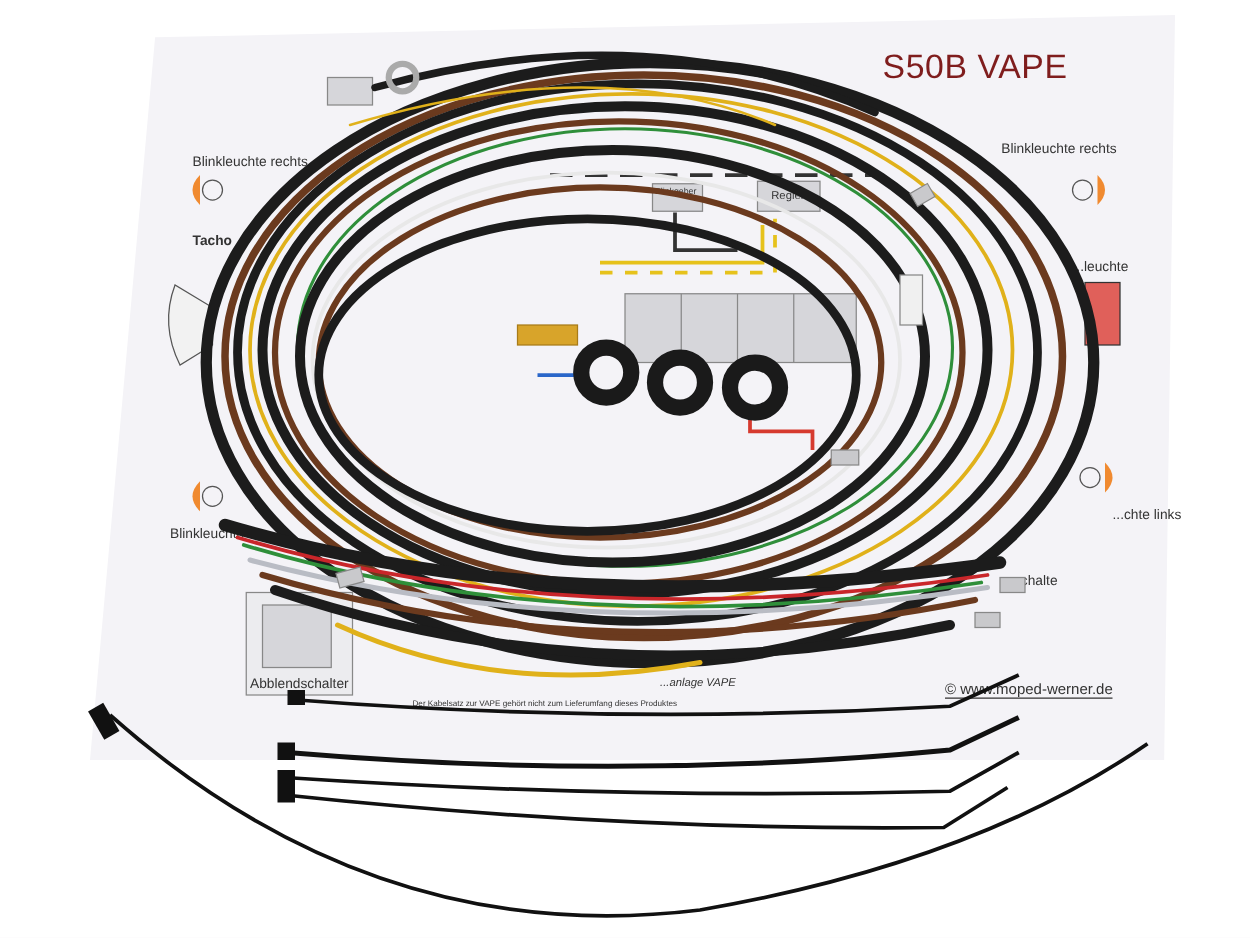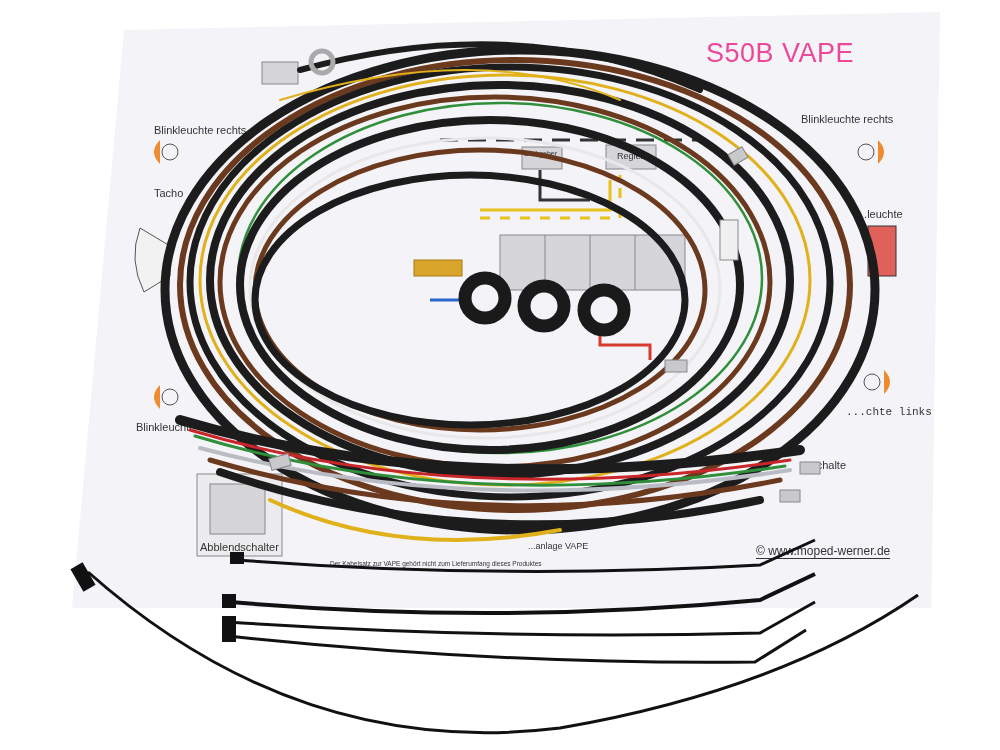--- a/index.html
+++ b/index.html
@@ -2,26 +2,26 @@
 <html><head>
   <meta charset="utf-8">
   <style>
     html, body { margin: 0; padding: 0; background: #ffffff; }
     body { width: 1000px; height: 750px; position: relative; overflow: hidden;
            font-family: "Liberation Sans", sans-serif; }
     .sheet { position: absolute; left: 72px; top: 12px; width: 868px; height: 596px;
              background: #f4f3f7; transform: skewY(0deg);
              clip-path: polygon(6% 3%, 100% 0%, 99% 100%, 0% 100%); }
     .label { position: absolute; color: #333; font-size: 11px; white-space: nowrap; }
-    .title { position: absolute; left: 706px; top: 38px; font-size: 27px; color: #ec4899;
+    .title { position: absolute; left: 706px; top: 38px; font-size: 27px; color: #7f1d1d;
              letter-spacing: 0.5px; }
     .copyright { position: absolute; left: 756px; top: 544px; font-size: 12px; color: #333;
                  border-bottom: 1px solid #333; }
     .footnote { position: absolute; left: 330px; top: 560px; font-size: 6.5px; color: #333; }
-    .anlage { position: absolute; left: 528px; top: 541px; font-size: 9px; color: #333; }
+    .anlage { position: absolute; left: 528px; top: 541px; font-size: 9px; color: #333; font-style: italic; }
     svg.layer { position: absolute; left: 0; top: 0; }
   </style>
 </head>
 <body>
 
 <div class="sheet"></div>
 
 <svg class="layer" width="1000" height="750">
 
   <g stroke="#888" fill="#d6d6da">
@@ -66,23 +66,23 @@
     <path d="M 600 330 L 600 345 L 650 345 L 650 360" stroke="#d63a2f"></path>
     <path d="M 430 300 L 470 300" stroke="#2a66c9"></path>
     <path d="M 440 140 L 700 140" stroke="#333" stroke-dasharray="18 10"></path>
     <path d="M 540 170 L 540 200 L 590 200" stroke="#333"></path>
   </g>
 </svg>
 
 <div class="title">S50B VAPE</div>
 <div class="label" style="left:154px;top:124px;">Blinkleuchte rechts</div>
 <div class="label" style="left:801px;top:113px;">Blinkleuchte rechts</div>
-<div class="label" style="left:154px;top:187px;">Tacho</div>
+<div class="label" style="left:154px;top:187px;font-weight:bold;">Tacho</div>
 <div class="label" style="left:136px;top:421px;">Blinkleuchte</div>
-<div class="label" style="left:846px;top:406px;font-family:Liberation Mono, monospace;">...chte links</div>
+<div class="label" style="left:890px;top:406px;">...chte links</div>
 <div class="label" style="left:858px;top:208px;">...leuchte</div>
 <div class="label" style="left:200px;top:541px;">Abblendschalter</div>
 <div class="label" style="left:524px;top:150px;font-size:7px;">Blinkgeber</div>
 <div class="label" style="left:617px;top:151px;font-size:9px;">Regler</div>
 <div class="label" style="left:802px;top:459px;">...schalte</div>
 <div class="anlage">...anlage VAPE</div>
 <div class="footnote">Der Kabelsatz zur VAPE gehört nicht zum Lieferumfang dieses Produktes</div>
 <div class="copyright">© www.moped-werner.de</div>
 
 <svg class="layer" width="1000" height="750">

